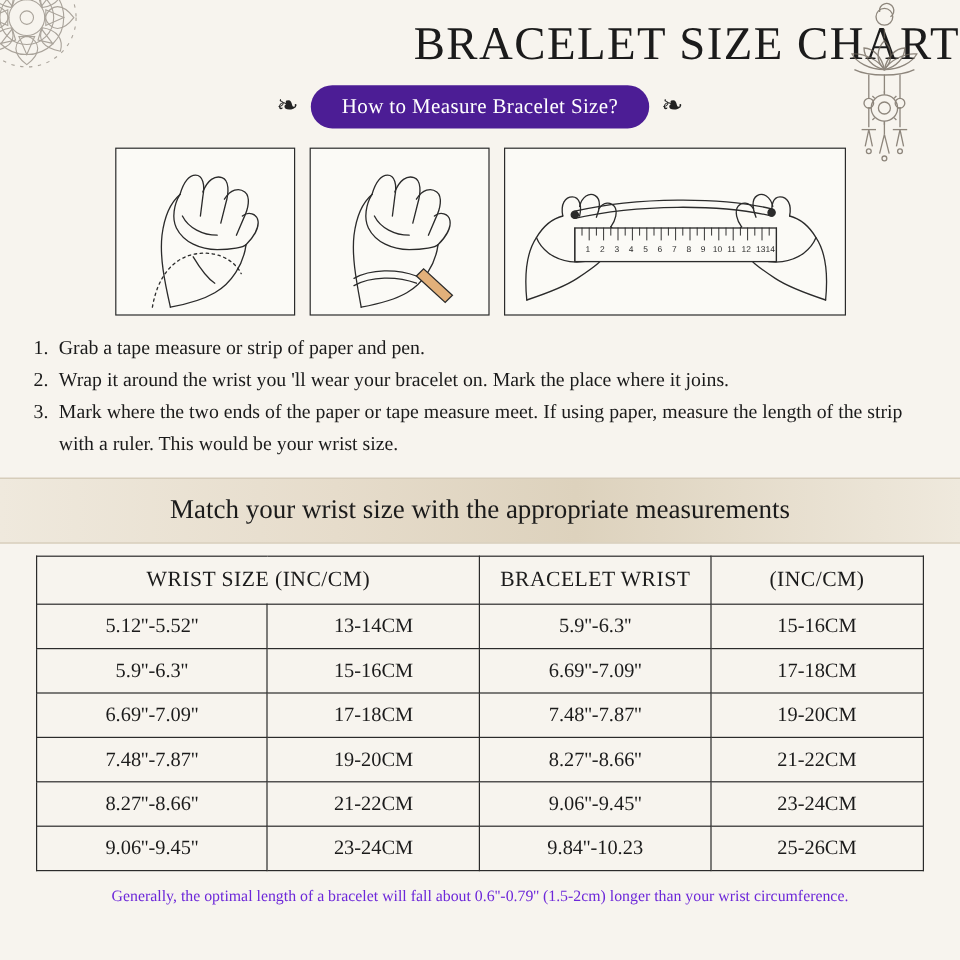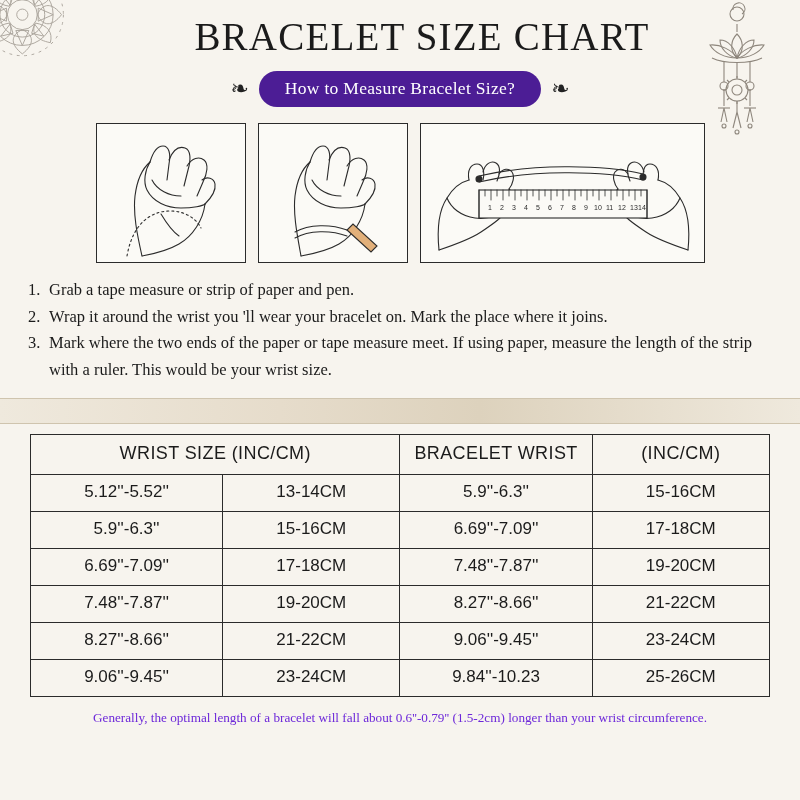--- a/index.html
+++ b/index.html
@@ -37,21 +37,21 @@
     right: 8px;
     top: 0px;
     width: 110px;
     height: 150px;
     opacity: 0.75;
     pointer-events: none;
   }
 
   
   .title {
-    text-align: center;
+    text-align: right;
     font-size: 39px;
     letter-spacing: 1.2px;
     padding-top: 16px;
     font-family: "Liberation Serif", serif;
     font-weight: normal;
     line-height: 1.1;
     padding-left: 44px;
   }
 
   
@@ -127,21 +127,21 @@
   }
 
   
   .table-wrap {
     padding: 10px 30px 0 30px;
   }
   table.size-table {
     width: 100%;
     border-collapse: collapse;
     font-size: 17px;
-    font-family: Liberation Sans, sans-serif;
+    font-family: Liberation Serif, serif;
   }
   table.size-table td, table.size-table th {
     border: 1px solid #2b2b2b;
     text-align: center;
     padding: 5px 2px 6px 2px;
     font-weight: normal;
     height: 25px;
   }
   table.size-table thead th {
     font-size: 18px;
@@ -347,20 +347,21 @@
       <span class="num">2.</span>
       <span class="txt">Wrap it around the wrist you 'll wear your bracelet on. Mark the place where it joins.</span>
     </div>
     <div class="step">
       <span class="num">3.</span>
       <span class="txt">Mark where the two ends of the paper or tape measure meet. If using paper, measure the length of the strip with a ruler. This would be your wrist size.</span>
     </div>
   </div>
 
   <div class="band">
+    <div class="band-line">Match your wrist size with the appropriate measurements</div>
   </div>
 
   <div class="table-wrap">
     <table class="size-table">
       <thead>
         <tr>
           <th class="col-a" colspan="2">WRIST SIZE (INC/CM)</th>
           <th class="col-c">BRACELET WRIST</th>
           <th class="col-d">(INC/CM)</th>
         </tr>

